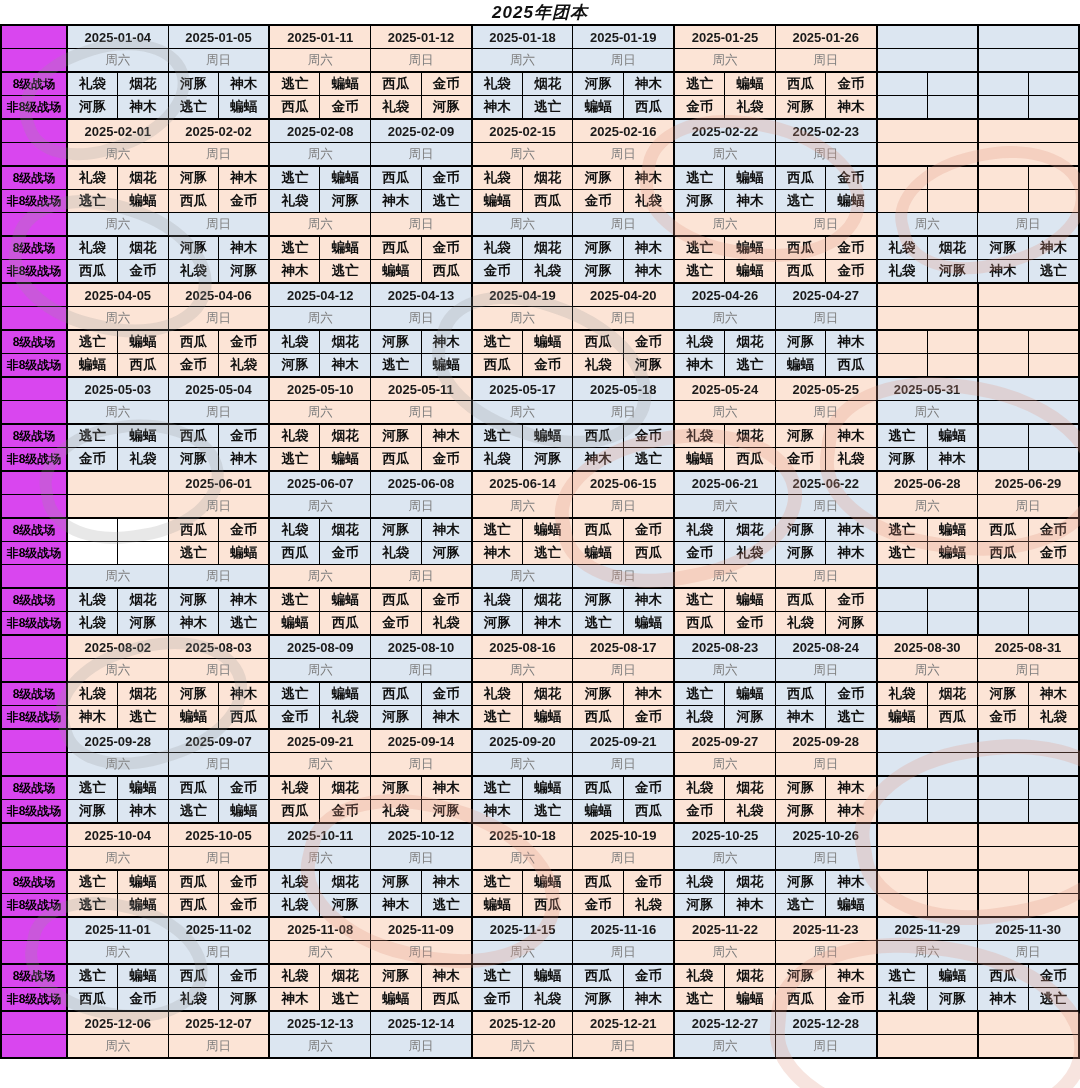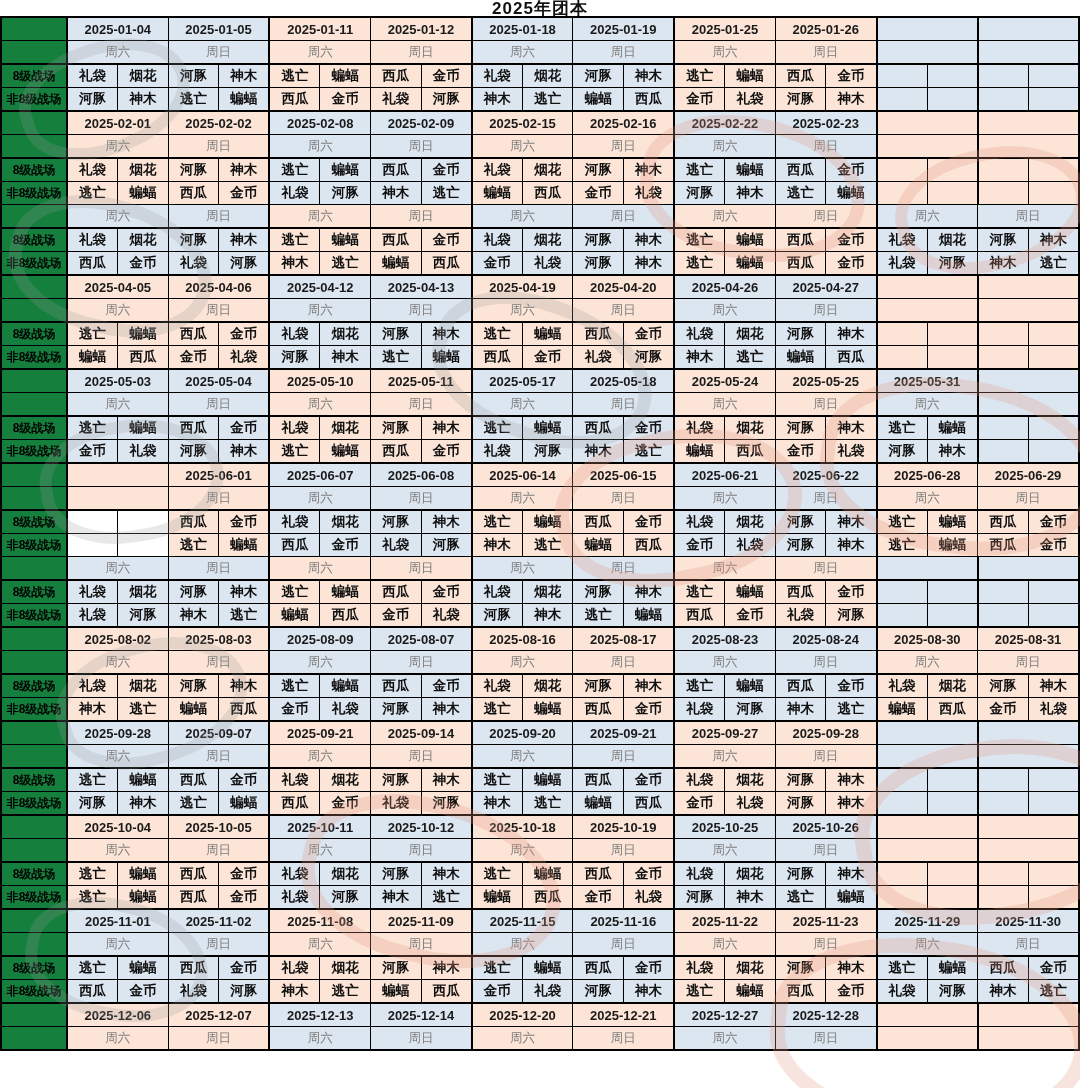--- a/index.html
+++ b/index.html
@@ -1,29 +1,29 @@
 <!DOCTYPE html>
 <html style="--blue: #dce6f1; --peach: #fce4d6; --daygray: #7d7d7d;"><head>
 <meta charset="utf-8">
 <style>
   html,body{margin:0;padding:0;background:#fff;}
   body{width:1080px;height:1088px;overflow:hidden;position:relative;
        font-family:"Liberation Sans","DejaVu Sans",sans-serif;}
   .page{position:relative;width:1080px;height:1088px;background:#fff;}
-  .title-bar{height:16px;display:flex;align-items:center;justify-content:center;
-             font-size:17px;font-weight:bold;color:#111;letter-spacing:1px;}
+  .title-bar{height:24px;display:flex;align-items:center;justify-content:center;
+             font-size:17px;font-weight:bold;color:#111;letter-spacing:1px;font-style:italic;}
   table.sched{border-collapse:collapse;table-layout:fixed;width:1080px;
               border:2px solid #000;}
   col.lblcol{width:66px;}
   td{border:1px solid #000;height:22px;padding:0;text-align:center;vertical-align:middle;
      overflow:hidden;white-space:nowrap;}
   td.ps{border-left-width:2px;}
   tr.r-date td{border-top-width:2px;}
   tr.r-v8 td{border-top-width:2px;}
-  td.lbl{background:#15803d;font-weight:bold;font-size:12px;color:#000;}
+  td.lbl{background:#d946ef;font-weight:bold;font-size:12px;color:#000;}
   td.date{font-weight:bold;font-size:13px;color:#1a1a1a;}
   td.day{font-size:12.5px;color:var(--daygray,#7d7d7d);}
   td.val{font-weight:bold;font-size:13.5px;color:#111;}
   .c-blue{background:var(--blue,#dce6f1);}
   .c-peach{background:var(--peach,#fce4d6);}
   .c-none{background:#fff;}
   
   .wm{position:absolute;pointer-events:none;border-style:solid;border-radius:46% 54% 50% 48%;
       z-index:5;}
   .wm.gray{border-color:rgba(150,150,150,0.22);}
@@ -535,21 +535,21 @@
           <td class="val c-blue ps"></td>
           <td class="val c-blue"></td>
           <td class="val c-blue ps"></td>
           <td class="val c-blue"></td>
         </tr>
         <tr class="r-date">
           <td class="lbl"></td>
           <td class="date c-peach ps" colspan="2">2025-08-02</td>
           <td class="date c-peach " colspan="2">2025-08-03</td>
           <td class="date c-blue ps" colspan="2">2025-08-09</td>
-          <td class="date c-blue " colspan="2">2025-08-07</td>
+          <td class="date c-blue " colspan="2">2025-08-10</td>
           <td class="date c-peach ps" colspan="2">2025-08-16</td>
           <td class="date c-peach " colspan="2">2025-08-17</td>
           <td class="date c-blue ps" colspan="2">2025-08-23</td>
           <td class="date c-blue " colspan="2">2025-08-24</td>
           <td class="date c-peach ps" colspan="2">2025-08-30</td>
           <td class="date c-peach " colspan="2">2025-08-31</td>
         </tr>
         <tr class="r-day">
           <td class="lbl"></td>
           <td class="day c-peach ps" colspan="2">周六</td>

